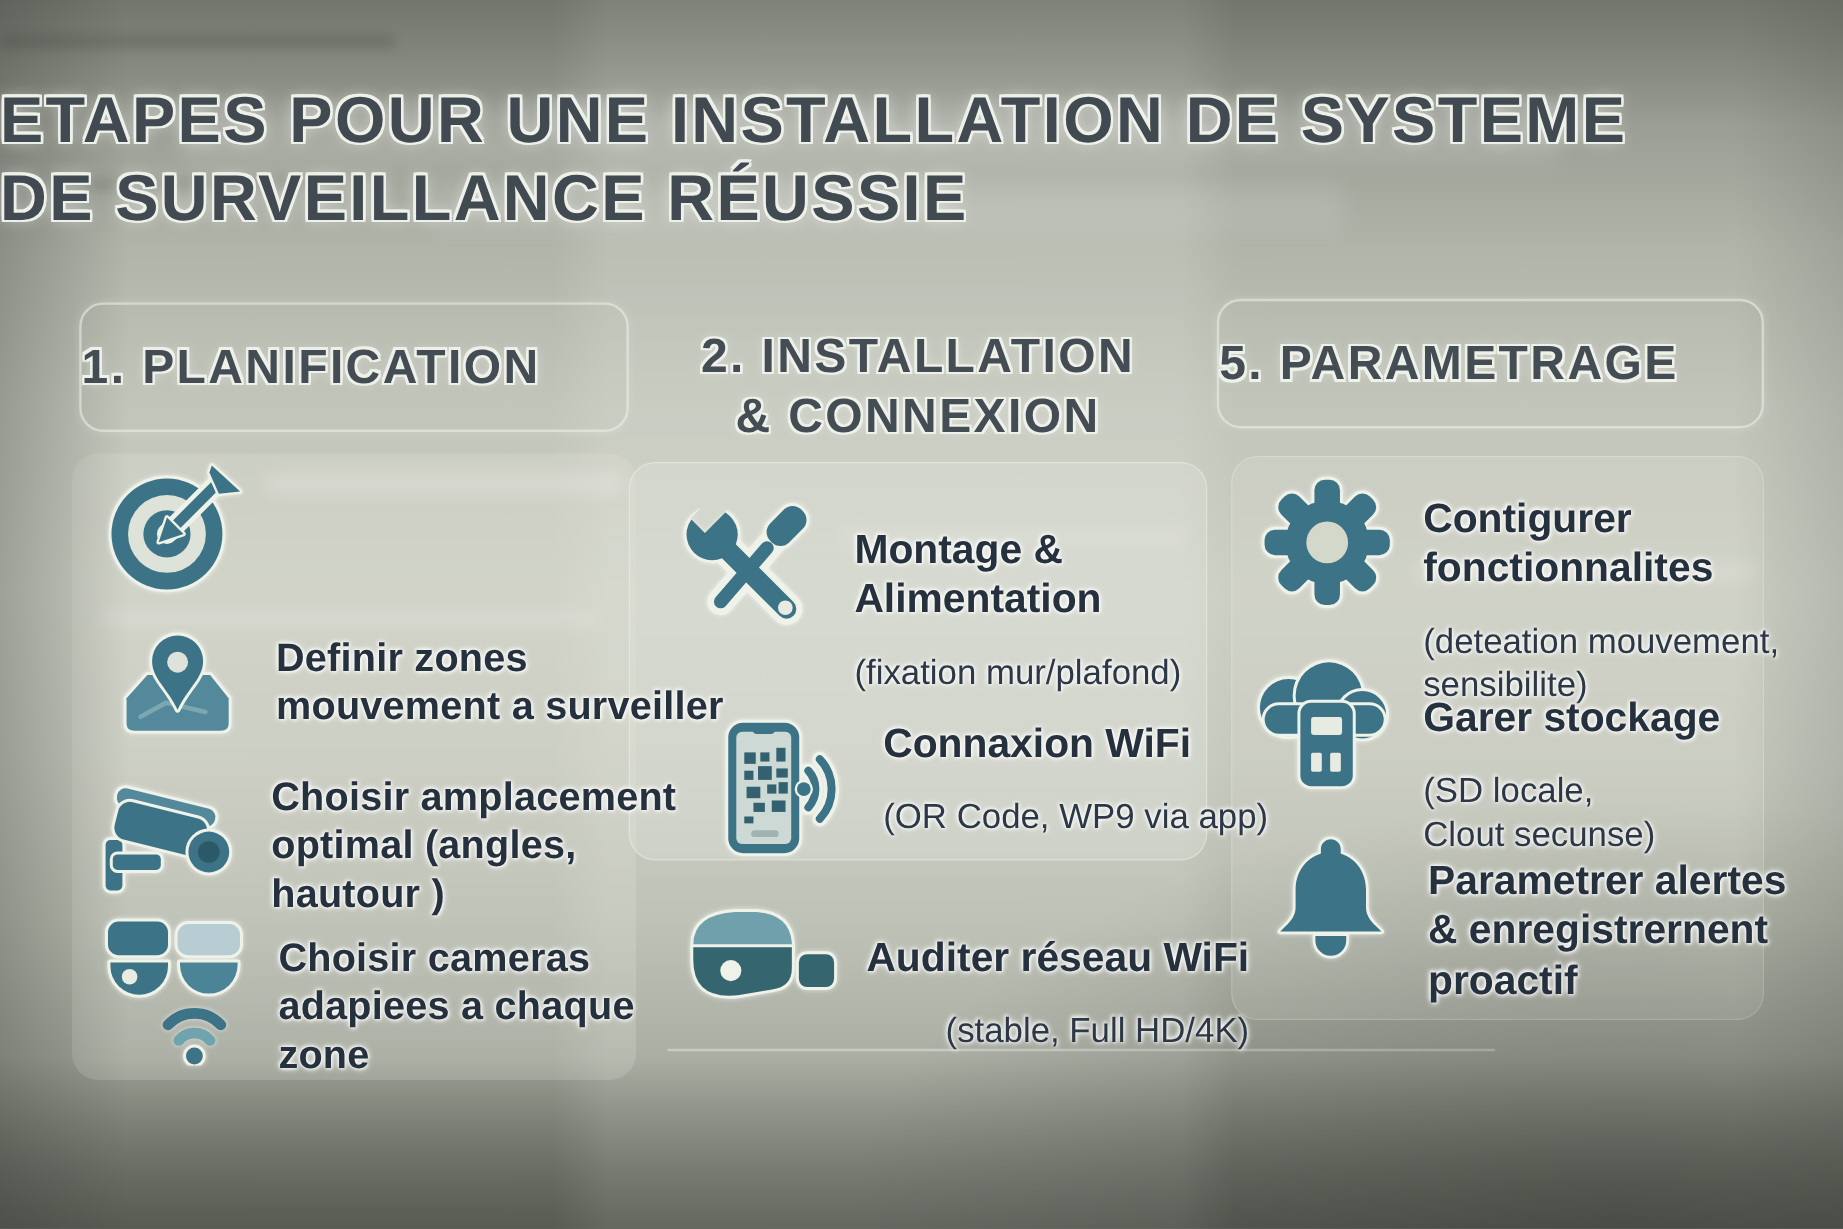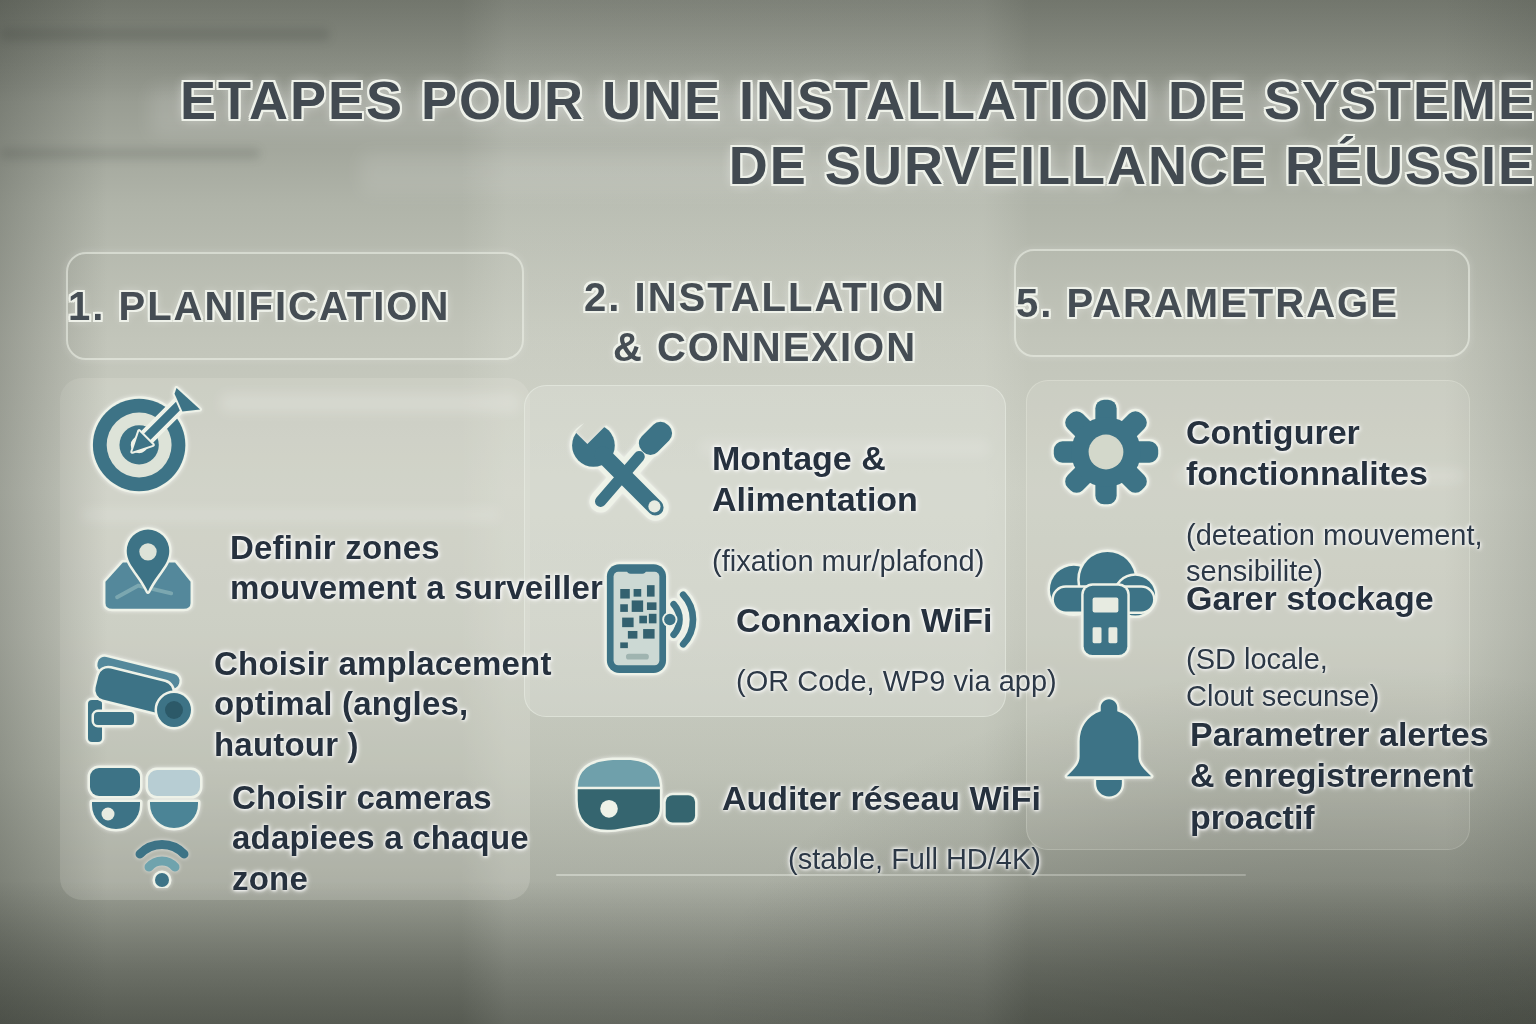--- a/index.html
+++ b/index.html
@@ -24,21 +24,21 @@
   .s1{left:150px;top:86px;width:1150px;height:50px;background:rgba(255,255,255,.12);filter:blur(9px);}
   .s2{left:360px;top:152px;width:760px;height:42px;background:rgba(255,255,255,.10);filter:blur(9px);}
   .s3{left:220px;top:393px;width:300px;height:20px;background:rgba(255,255,255,.20);filter:blur(6px);}
   .s4{left:700px;top:440px;width:290px;height:16px;background:rgba(255,255,255,.18);filter:blur(6px);}
   .s5{left:1175px;top:468px;width:290px;height:16px;background:rgba(255,255,255,.18);filter:blur(6px);}
   .s6{left:0;top:28px;width:330px;height:13px;background:rgba(50,54,48,.18);filter:blur(4px);}
   .s7{left:0;top:148px;width:260px;height:11px;background:rgba(50,54,48,.15);filter:blur(4px);}
   .s8{left:80px;top:508px;width:420px;height:14px;background:rgba(255,255,255,.16);filter:blur(6px);}
 
   .title{
-    position:absolute;left:0;right:0;top:68px;z-index:2;text-align:right;
+    position:absolute;left:0;right:0;top:68px;z-index:2;text-align:left;
     color:#424a51;font-weight:700;font-size:54px;letter-spacing:2px;line-height:1.2;
     text-shadow:-2px 0 0 #eef1e9,2px 0 0 #eef1e9,0 -2px 0 #eef1e9,0 2px 0 #eef1e9,
       -2px -2px 0 #eef1e9,2px 2px 0 #eef1e9,-2px 2px 0 #eef1e9,2px -2px 0 #eef1e9,
       0 0 12px rgba(255,255,255,.55);
     white-space:pre-line;
   }
   .hdr{
     color:#454d54;font-weight:700;font-size:40px;letter-spacing:2px;line-height:1.25;
     text-shadow:-2px 0 0 #eef1e9,2px 0 0 #eef1e9,0 -2px 0 #eef1e9,0 2px 0 #eef1e9,
       -2px -2px 0 #eef1e9,2px 2px 0 #eef1e9,-2px 2px 0 #eef1e9,2px -2px 0 #eef1e9,
@@ -123,21 +123,21 @@
         <path d="M16 66 L34 46 H88 L104 66 V88 Q104 94 97 94 H23 Q16 94 16 88 Z" fill="#54889b" stroke="#eef2e8" stroke-width="5" paint-order="stroke" stroke-linejoin="round"></path>
         <path d="M28 82 l22 -12 34 8" stroke="#7ba7b0" stroke-width="4" fill="none" stroke-linecap="round"></path>
         <path d="M60 12 a22 22 0 0 1 22 22 c0 15 -13 23 -22 42 c-9 -19 -22 -27 -22 -42 a22 22 0 0 1 22 -22 z" fill="#3d7386" stroke="#eef2e8" stroke-width="5" paint-order="stroke" stroke-linejoin="round"></path>
         <circle cx="60" cy="35" r="9" fill="#dde3d8"></circle>
       </svg>
     </div>
     <div class="txt t-main" style="padding-top:10px;">Definir zones
 mouvement a surveiller</div>
   </div>
 
-  <div class="row" style="left:80px;top:638px;gap:4px;">
+  <div class="row" style="left:80px;top:638px;gap:16px;">
     <div class="icon">
       <svg width="130" height="120" viewBox="0 0 130 120">
         <g stroke="#eef2e8" paint-order="stroke" stroke-linejoin="round">
           <rect x="8" y="62" width="14" height="42" rx="4" fill="#3d7386" stroke-width="5"></rect>
           <rect x="14" y="74" width="40" height="13" rx="4" fill="#3d7386" stroke-width="5"></rect>
           <g transform="rotate(14 60 45)">
             <rect x="14" y="28" width="84" height="15" rx="7" fill="#54889b" stroke-width="5"></rect>
             <rect x="18" y="38" width="76" height="32" rx="10" fill="#3d7386" stroke-width="5"></rect>
           </g>
           <circle cx="94" cy="72" r="17" fill="#3d7386" stroke-width="5"></circle>
@@ -190,21 +190,21 @@
         <circle cx="87" cy="87" r="6" fill="#e7ebe1"></circle>
       </svg>
     </div>
     <div class="txt" style="padding-top:2px;">
       <div class="t-title">Montage &amp;
 Alimentation</div>
       <div class="t-sub">(fixation mur/plafond)</div>
     </div>
   </div>
 
-  <div class="row" style="left:584px;top:560px;gap:28px;">
+  <div class="row" style="left:584px;top:560px;gap:28px;align-items:flex-end;">
     <div class="icon">
       <svg width="124" height="120" viewBox="0 0 130 125">
         <rect x="24" y="4" width="62" height="114" rx="13" fill="#3d7386" stroke="#eef2e8" stroke-width="5" paint-order="stroke"></rect>
         <rect x="31" y="12" width="48" height="98" rx="5" fill="#ccd9d4"></rect>
         <rect x="45" y="6" width="20" height="8" rx="4" fill="#3d7386"></rect>
         <g fill="#33616f">
           <rect x="38" y="30" width="10" height="10"></rect>
             <rect x="52" y="30" width="8" height="8"></rect>
           <rect x="66" y="26" width="8" height="12"></rect>
             <rect x="38" y="46" width="8" height="8"></rect>

